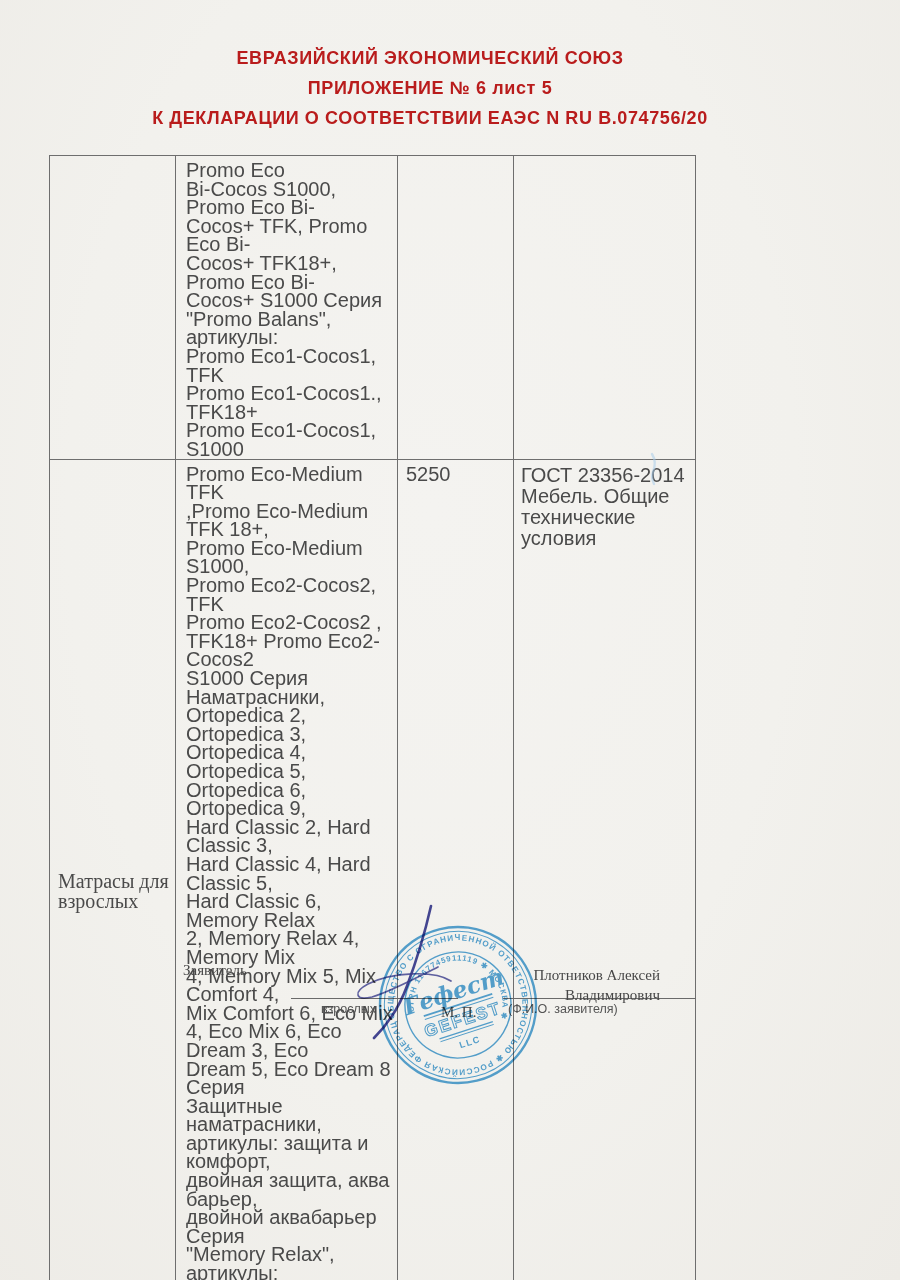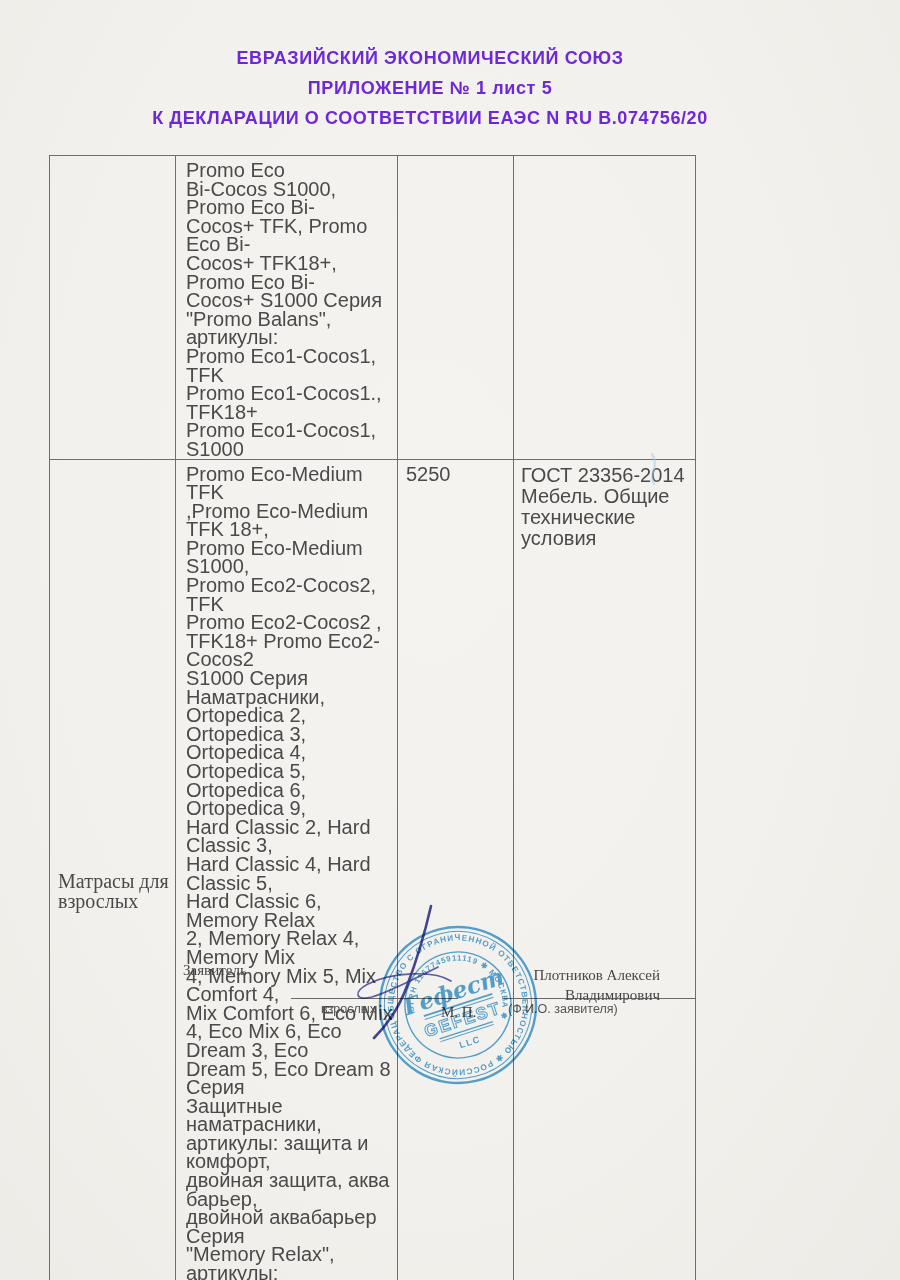--- a/index.html
+++ b/index.html
@@ -7,21 +7,21 @@
     width:900px;height:1280px;
     background:radial-gradient(ellipse at 48% 40%, #f4f3f0 0%, #f2f1ed 55%, #edebe6 100%);
     font-family:"Liberation Sans", sans-serif;
     color:#464646;
     position:relative;
     overflow:hidden;
   }
   .abs{position:absolute;}
   .title-line{
     left:0;width:860px;text-align:center;
-    font-weight:bold;font-size:18px;letter-spacing:.6px;color:#6d28d9;
+    font-weight:bold;font-size:18px;letter-spacing:.6px;color:#b91c1c;
     white-space:pre;
   }
   #doc-table{
     position:absolute;left:49px;top:155px;width:646px;
     border-collapse:collapse;table-layout:fixed;
   }
   #doc-table td{
     border:1px solid #6e6e6e;
     vertical-align:top;
     font-size:20px;color:#4a4a4a;
@@ -40,21 +40,21 @@
   .foot-small{font-size:12.5px;color:#545454;}
   .sig-line{border-top:1.2px solid #6a6a6a;height:0;}
   .stamp-wrap{left:374px;top:921px;width:168px;height:168px;mix-blend-mode:multiply;opacity:.88;}
   .sig-wrap{left:330px;top:880px;width:170px;height:180px;mix-blend-mode:multiply;}
   .artifact{left:644px;top:452px;width:18px;height:34px;opacity:.55;}
 </style>
 </head>
 <body>
 
 <div class="abs title-line" style="top:48px">ЕВРАЗИЙСКИЙ ЭКОНОМИЧЕСКИЙ СОЮЗ</div>
-<div class="abs title-line" style="top:78px">ПРИЛОЖЕНИЕ № 1 лист 5</div>
+<div class="abs title-line" style="top:78px">ПРИЛОЖЕНИЕ № 6 лист 5</div>
 <div class="abs title-line" style="top:108px">К ДЕКЛАРАЦИИ О СООТВЕТСТВИИ ЕАЭС N RU В.074756/20</div>
 
 <table id="doc-table">
   <colgroup>
     <col style="width:126px">
       <col style="width:222px">
       <col style="width:116px">
       <col style="width:182px">
   </colgroup>
   <tbody>

